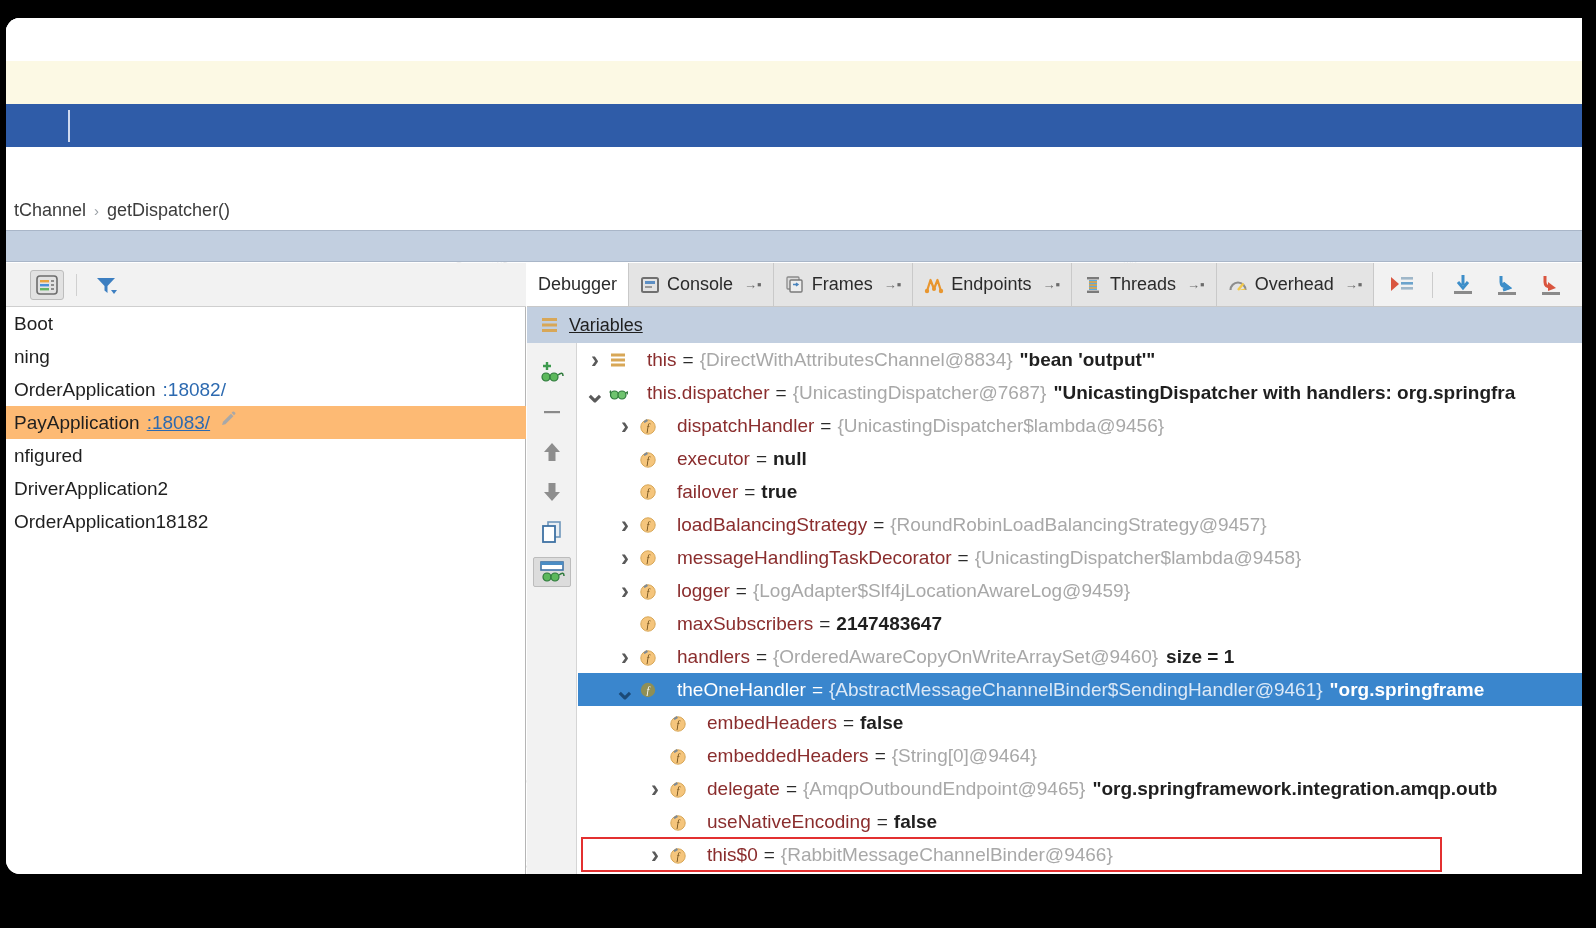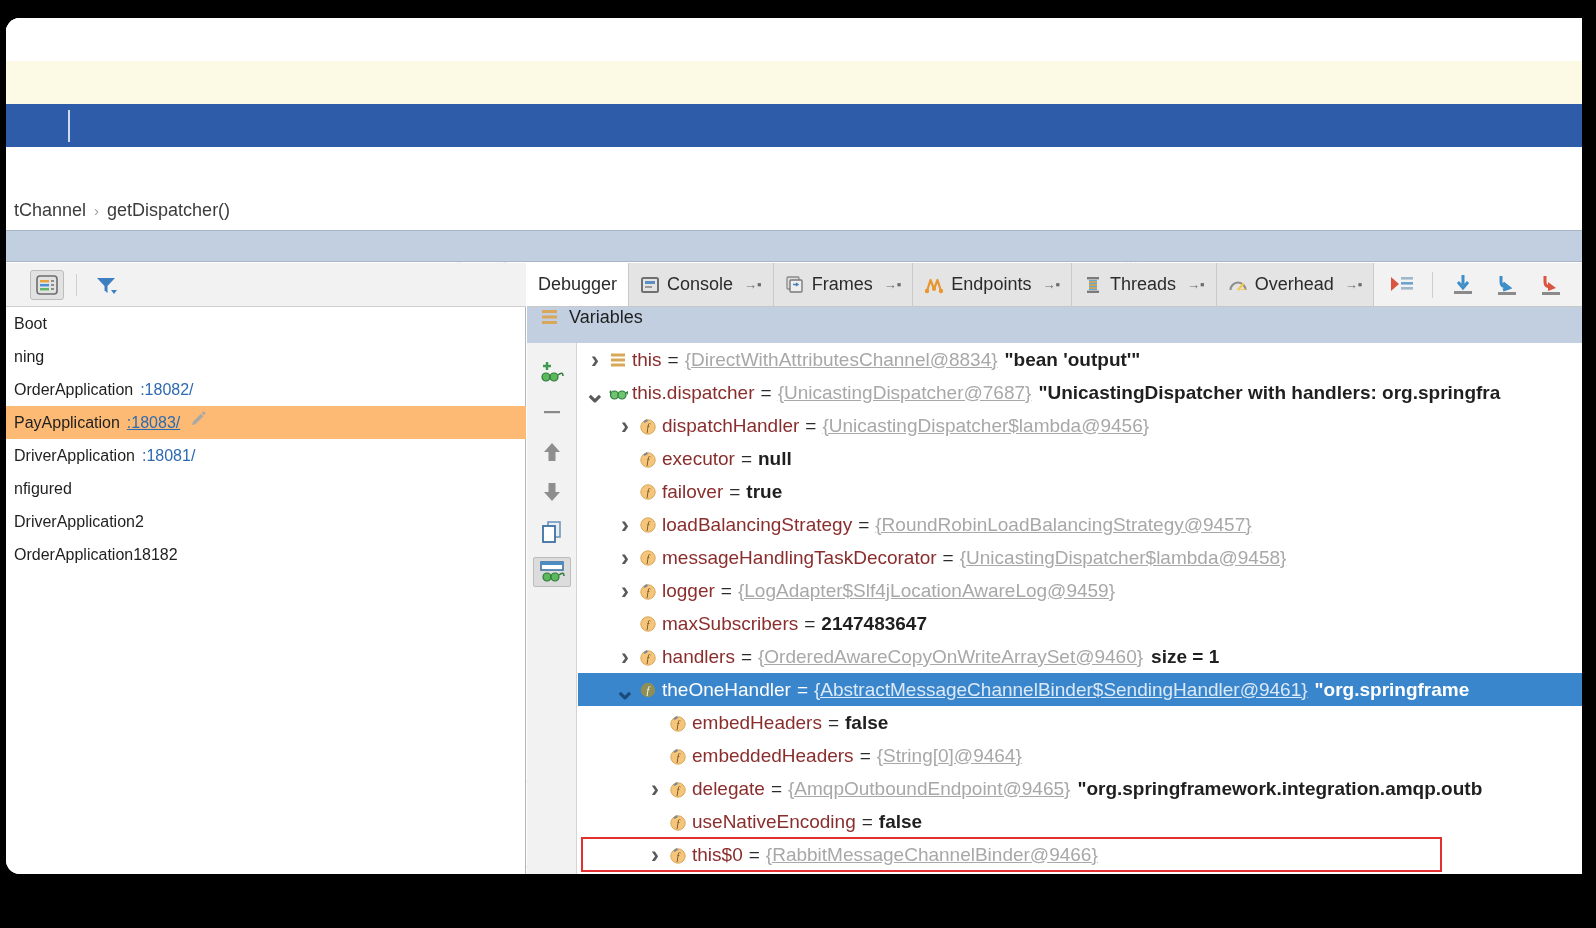--- a/index.html
+++ b/index.html
@@ -105,21 +105,21 @@
     width: 34px; height: 30px;
     display: flex; align-items: center; justify-content: center;
     border-radius: 3px;
   }
   .tb-btn.pressed { background: #e2e2e2; border: 1px solid #bdbdbd; }
   .tb-sep { width: 1px; height: 22px; background: #d0d0d0; }
 
   #run-list { position: absolute; left: 0; top: 44px; width: 520px; }
   .run-item {
     height: 33px; line-height: 33px;
-    font-size: 16px; color: #1f1f1f;
+    font-size: 19px; color: #1f1f1f;
     padding-left: 8px;
     white-space: nowrap;
     display: flex; align-items: center;
   }
   .run-item.sel { background: #fdba74; align-items: flex-end; }
   .run-port { color: #2d6ab0; margin-left: 7px; }
   .run-port.link { text-decoration: underline; }
   .pencil { margin-left: 10px; color: #9a9a9a; font-size: 15px; }
 
   
@@ -155,23 +155,23 @@
     flex: 1;
   }
   .act-btn { width: 40px; height: 36px; display:flex; align-items:center; justify-content:center; }
   .act-sep { width: 1px; height: 26px; background: #cccccc; margin: 0 6px; }
 
   
   #vars-header {
     position: absolute; left: 0; top: 44px;
     width: 1055px; height: 36px;
     background: #c2cfe0;
-    display: flex; gap: 9px;
+    display: flex; align-items: center; gap: 9px;
     padding-left: 13px;
-    font-size: 18px; color: #1f1f1f;
+    font-size: 18px; color: #1f1f1f; text-decoration: underline;
   }
 
   
   #rail {
     position: absolute; left: 0; top: 80px;
     width: 50px; height: 531px;
     background: #f2f2f2;
     border-right: 1px solid #d5d5d5;
     padding-top: 14px;
     display: flex; flex-direction: column; align-items: center; gap: 10px;
@@ -204,25 +204,25 @@
     border: 2px solid #e33030;
     pointer-events: none;
   }
   .arrow {
     width: 22px; text-align: center;
     color: #5a5a5a; font-size: 16px; font-weight: bold;
     flex: 0 0 auto;
   }
   .vrow.sel .arrow { color: #1b4a77; }
   .vico { width: 24px; flex: 0 0 auto; display:flex; align-items:center; justify-content:center; }
-  .vname { color: #8a2d2d; margin-left: 2px; }
+  .vname { color: #8a2d2d; margin-left: 17px; }
   .vrow.sel .vname { color: #ffffff; }
   .veq { color: #2b2b2b; margin: 0 6px; }
   .vrow.sel .veq { color: #ffffff; }
-  .vval { color: #a8a8a8; text-decoration: underline; }
+  .vval { color: #a8a8a8; }
   .vrow.sel .vval { color: #dce9f7; }
   .vlit { color: #1f1f1f; font-weight: bold; }
   .vstr { color: #1f1f1f; font-weight: bold; }
   .vrow.sel .vstr { color: #ffffff; }
   .vsize { color: #1f1f1f; font-weight: bold; margin-left: 8px; }
 </style>
 </head>
 <body>
 
 <div id="window">
@@ -323,24 +323,20 @@
         </div>
         <div class="run-item sel">
           <span>PayApplication</span>
           <span class="run-port link">:18083/</span>
           <span class="pencil"><svg width="17" height="17" viewBox="0 0 17 17">
               <path d="M2 14l1-3.2 8-8 2.4 2.4-8 8z" fill="#a8a8a8"></path>
               <path d="M11.6 1.8l2.4 2.4 1-1a1.1 1.1 0 0 0 0-1.6l-.8-.8a1.1 1.1 0 0 0-1.6 0z" fill="#a8a8a8"></path>
             </svg></span>
         </div>
         <div class="run-item">
-          <span>DriverApplication</span>
-          <span class="run-port">:18081/</span>
-        </div>
-        <div class="run-item">
           <span>nfigured</span>
         </div>
         <div class="run-item">
           <span>DriverApplication2</span>
         </div>
         <div class="run-item">
           <span>OrderApplication18182</span>
         </div>
       </div>
   </div>

